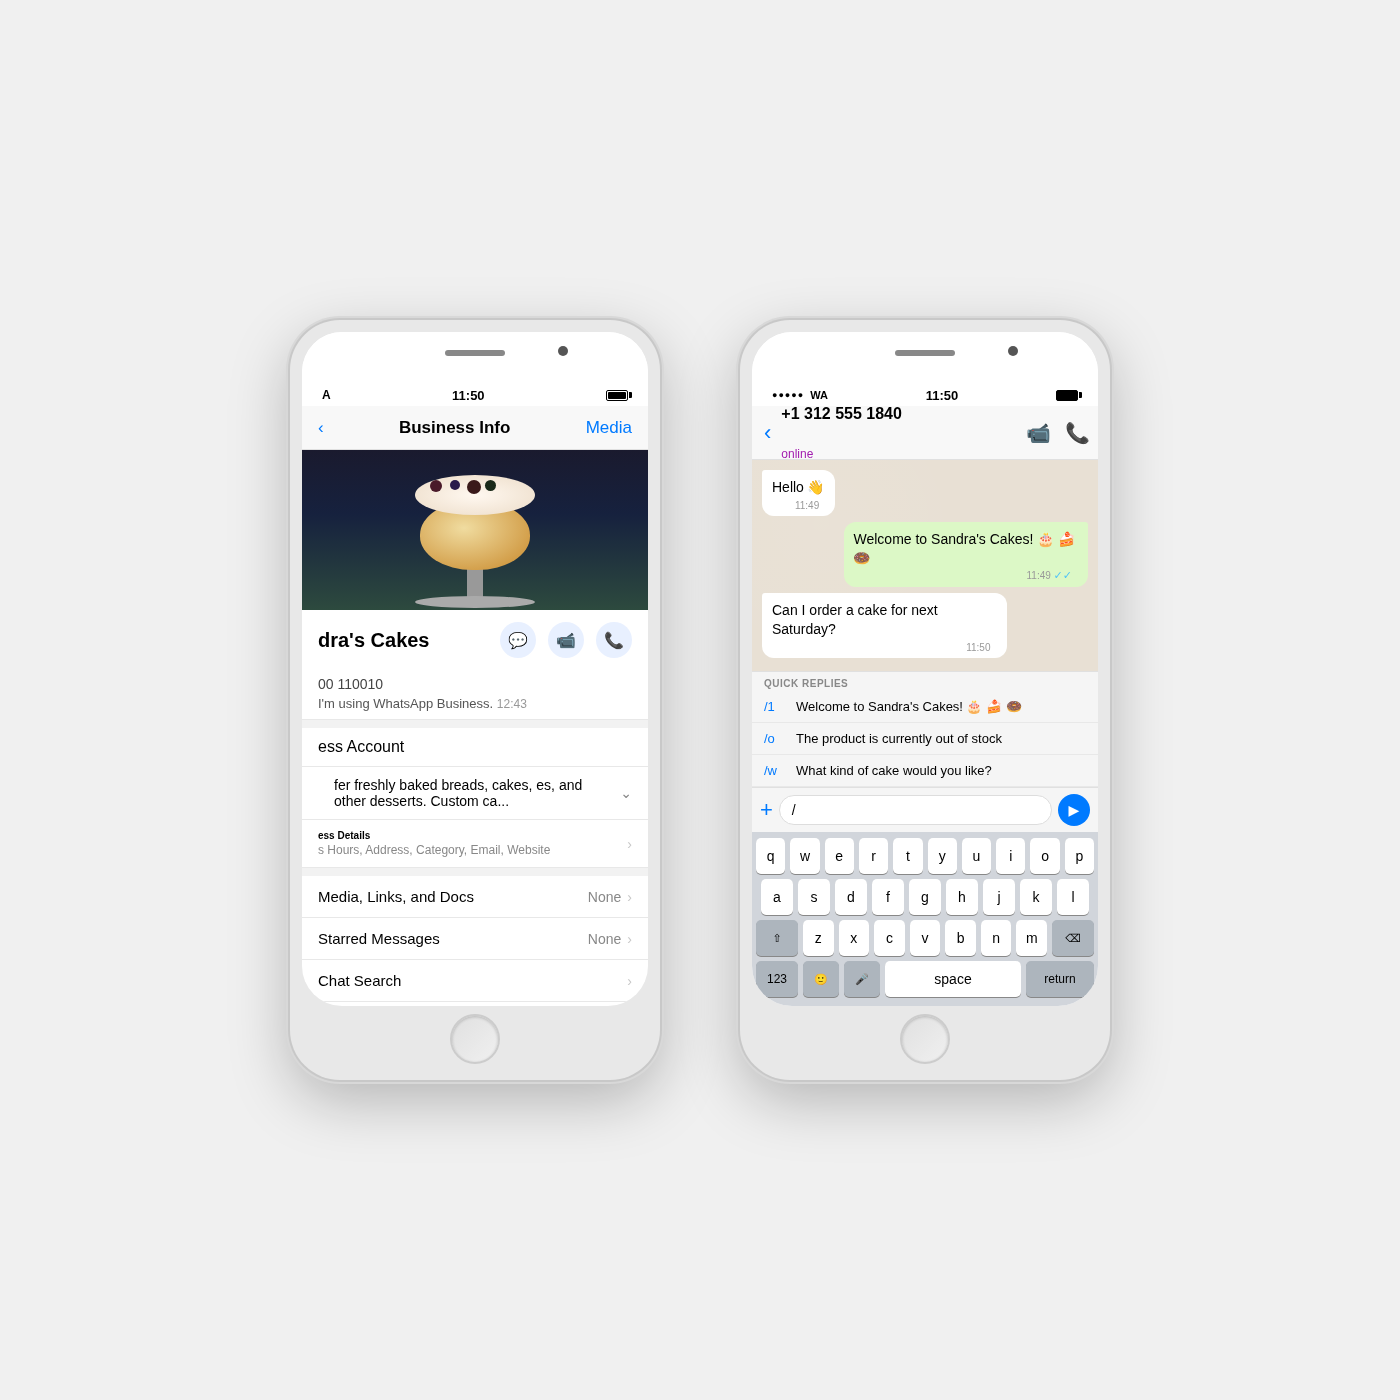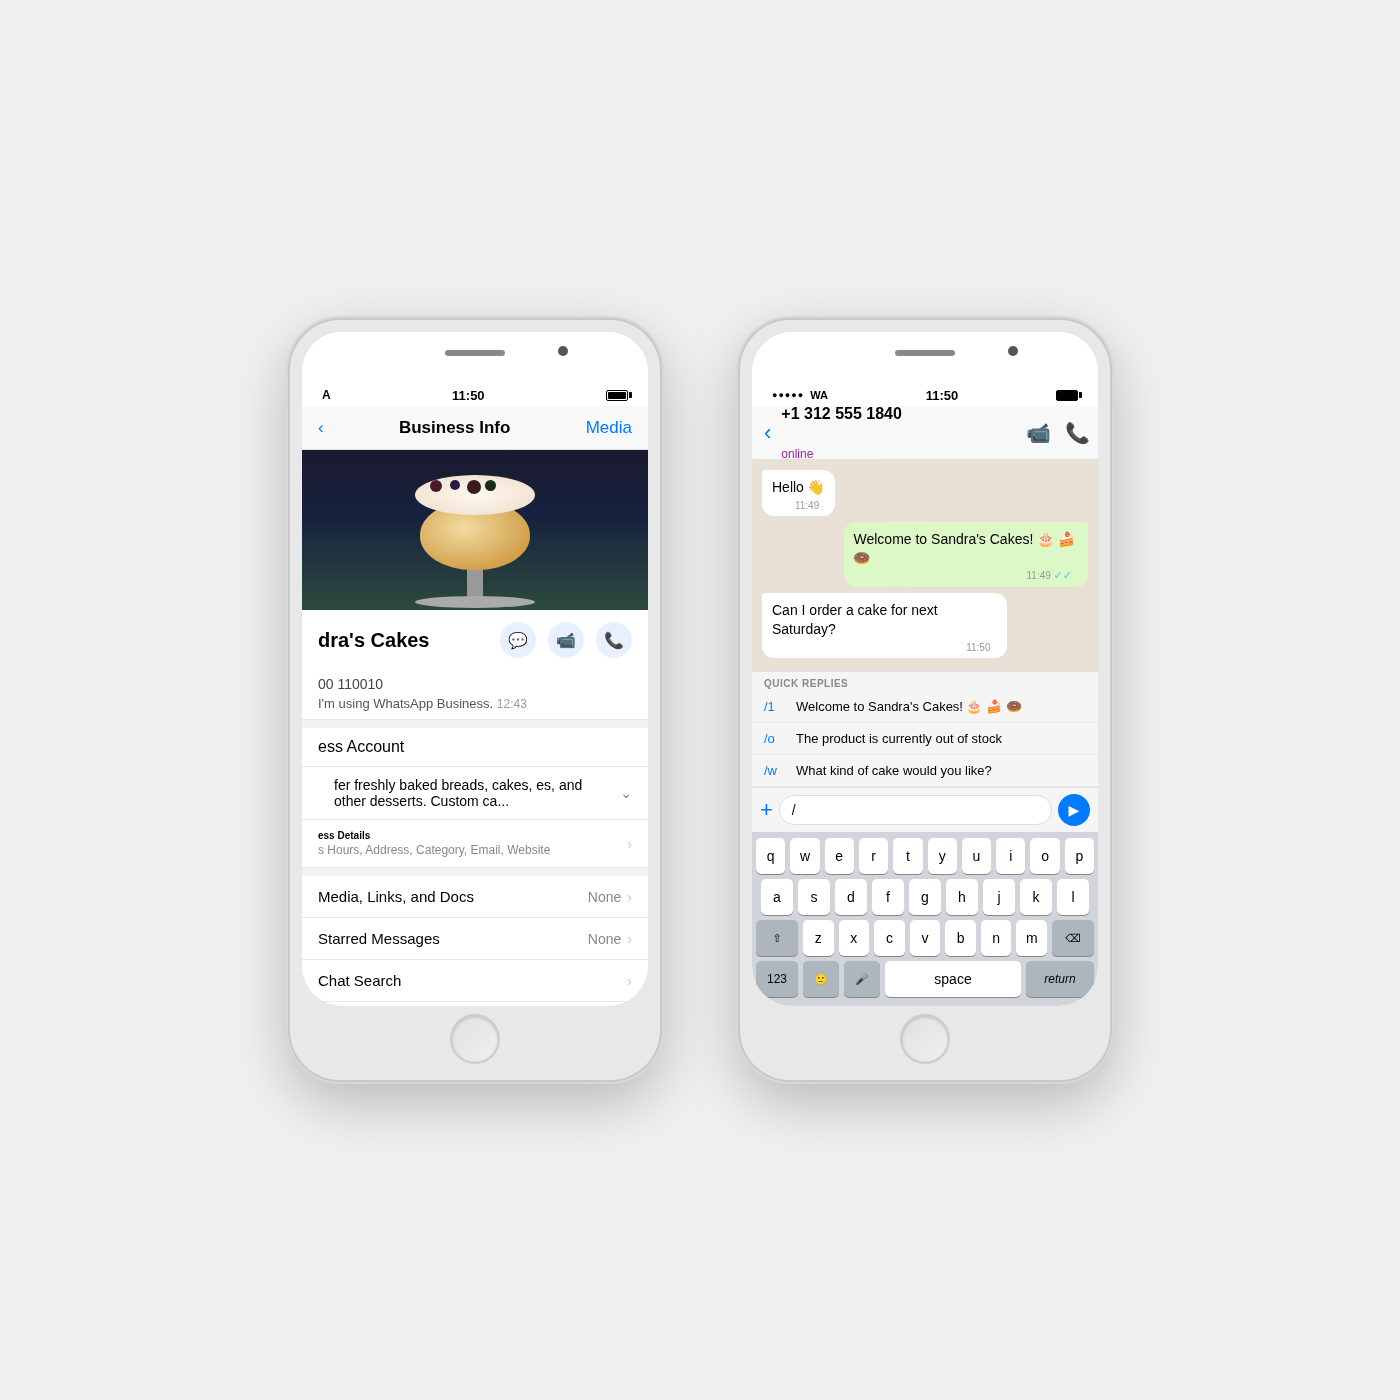--- a/index.html
+++ b/index.html
@@ -713,18 +713,18 @@
         <div class="kb-key">n</div>
         <div class="kb-key">m</div>
         <div class="kb-key kb-key-special">⌫</div>
       </div>
 
       <div class="kb-row" style="gap:5px;">
         <div class="kb-key kb-key-special" style="font-size:12px;max-width:42px;">123</div>
         <div class="kb-key kb-key-special" style="max-width:36px;">🙂</div>
         <div class="kb-key kb-key-special" style="max-width:36px;">🎤</div>
         <div class="kb-key kb-key-space" style="max-width:150px;">space</div>
-        <div class="kb-key kb-key-return kb-key-special" style="font-size:12px;max-width:70px;font-style:italic;">return</div>
+        <div class="kb-key kb-key-return kb-key-special" style="font-size:12px;max-width:70px;">return</div>
       </div>
     </div>
   </div>
   <div class="phone-home-button"></div>
 </div>
 
 </body></html>

